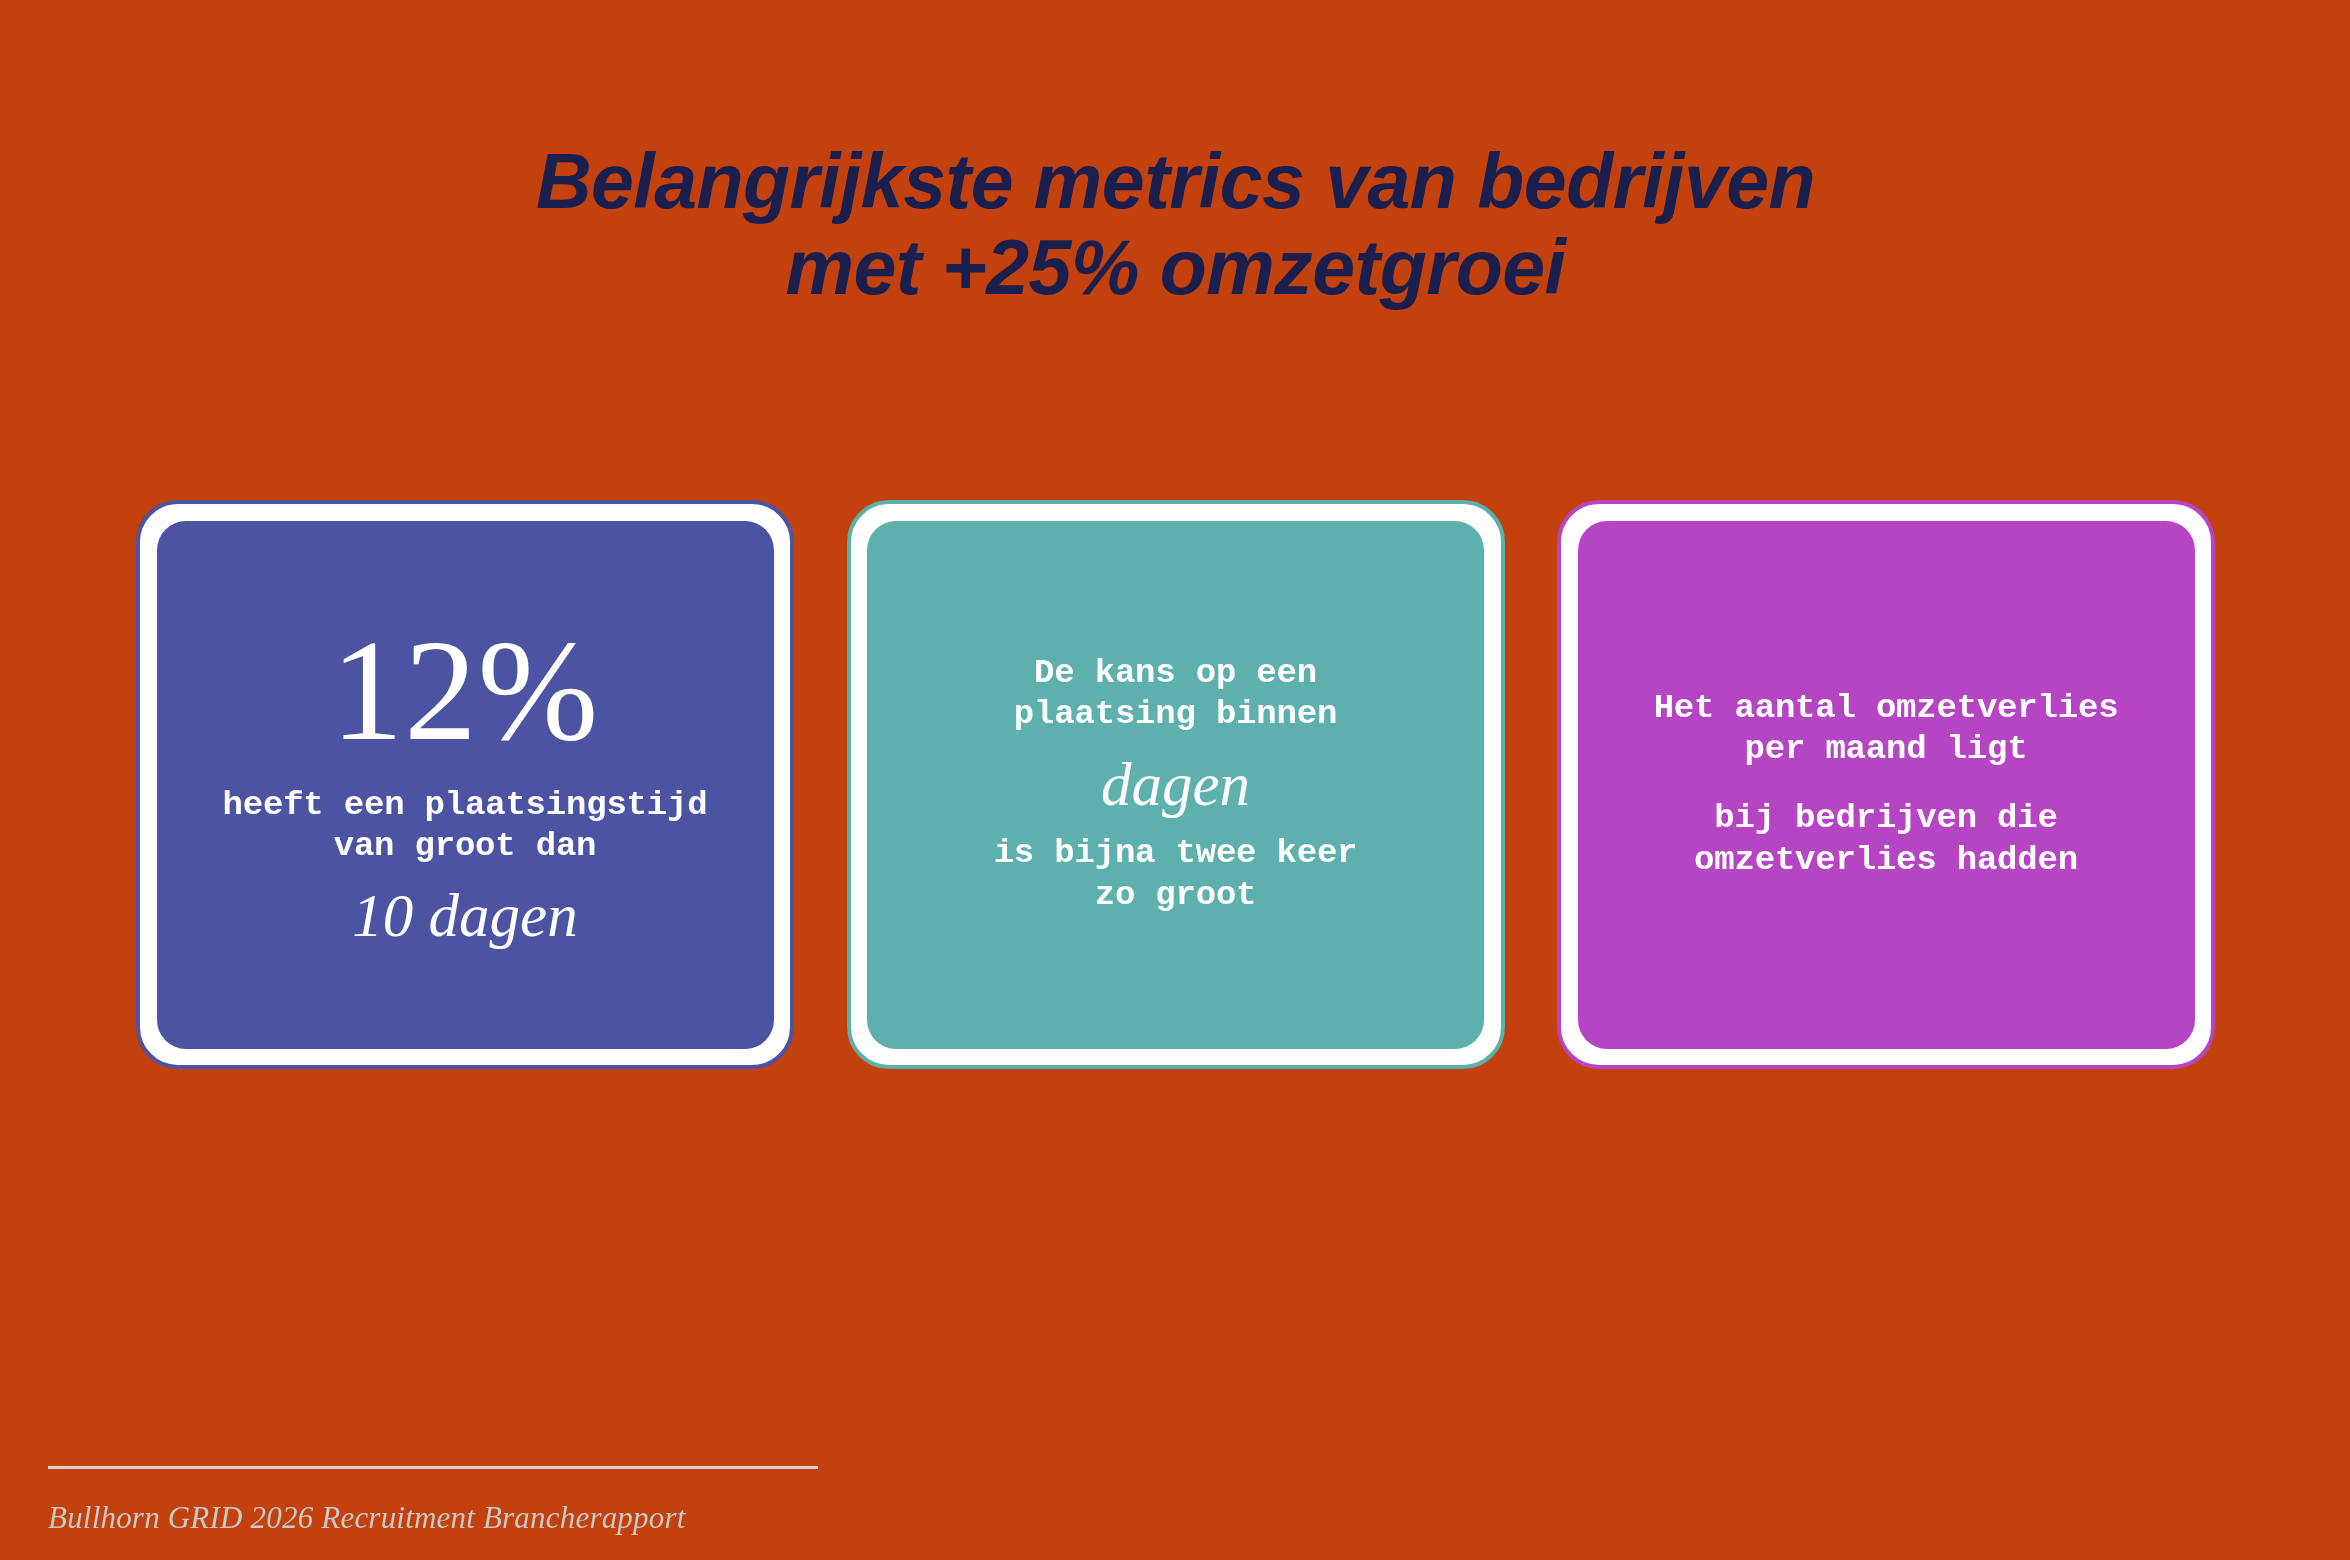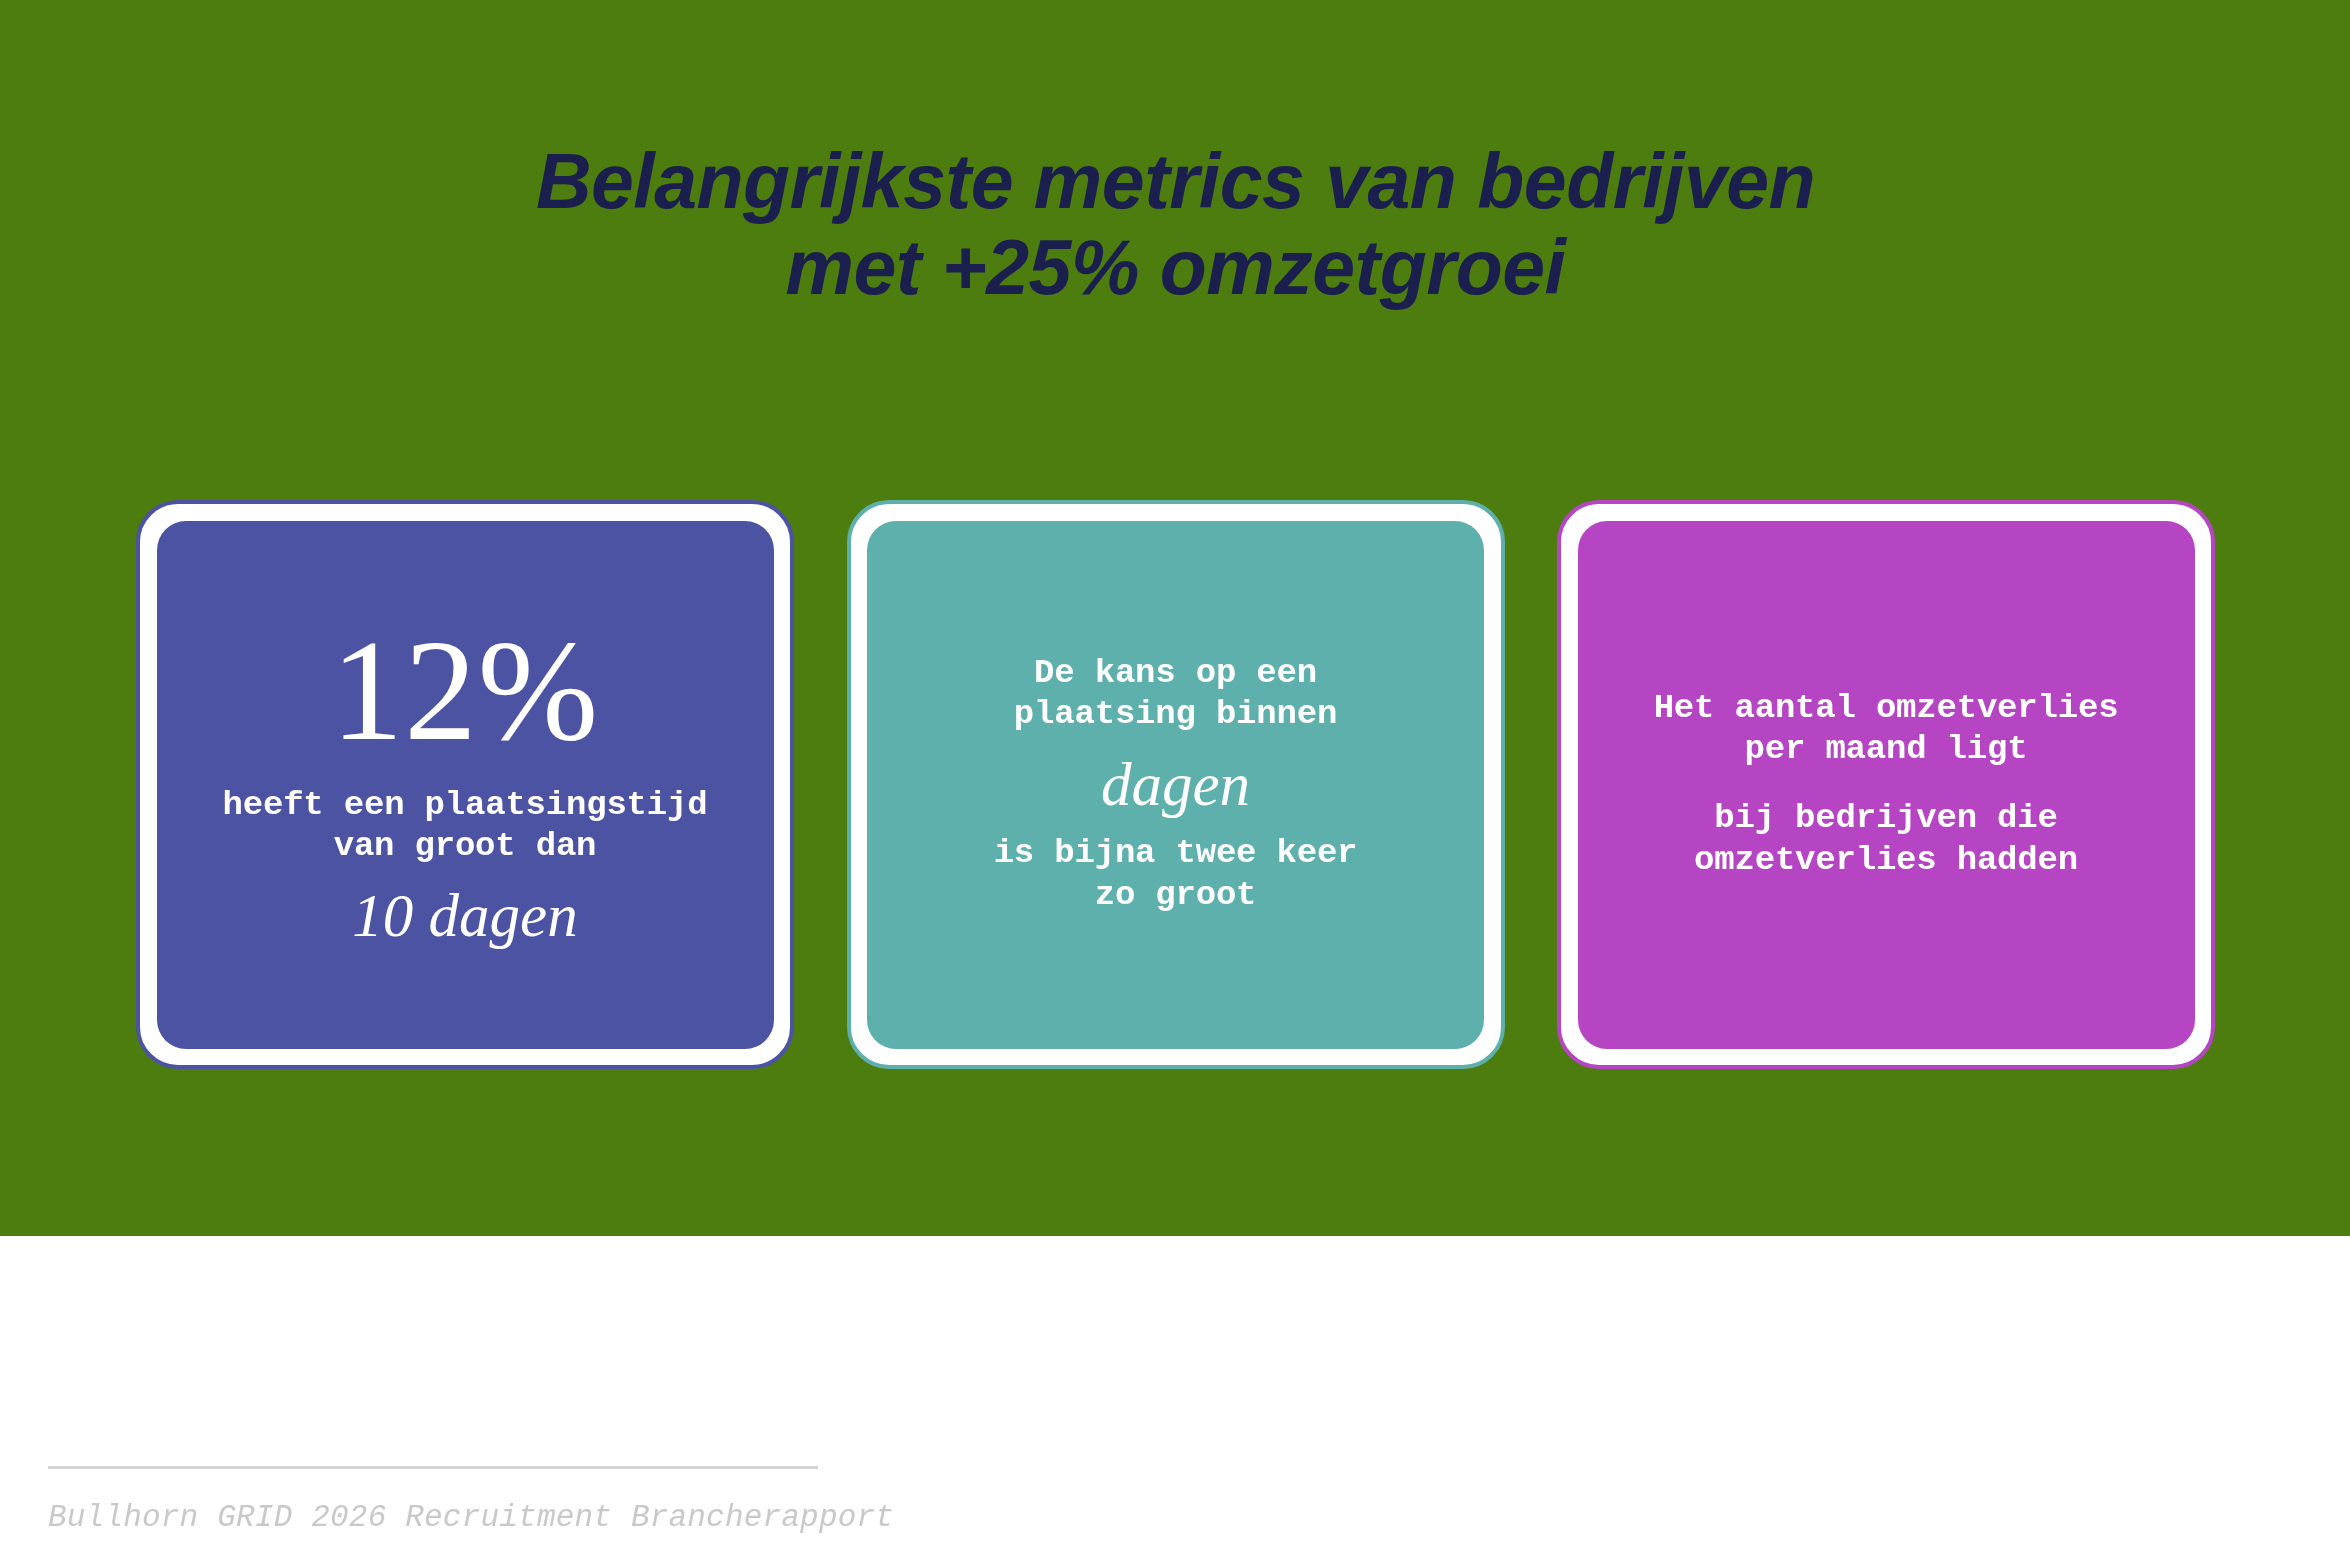--- a/index.html
+++ b/index.html
@@ -8,22 +8,22 @@
     width: 2351px;
     height: 1560px;
     background: #ffffff;
     font-family: "Liberation Sans", sans-serif;
     overflow: hidden;
   }
 
   .slide {
     position: relative;
     width: 2351px;
-    height: 1236px;
-    background: #4d7c0f;
+    height: 1560px;
+    background: #c2410c;
   }
 
   
   .title-block {
     position: absolute;
     top: 138px;
     left: 0;
     width: 2351px;
     text-align: center;
   }
@@ -122,21 +122,21 @@
     width: 771px;
   }
   .footer-divider {
     width: 770px;
     height: 2.8px;
     background: #d5d5d5;
   }
   .footer-text {
     margin-top: 31px;
     color: #c9c9c9;
-    font-family: Liberation Mono, monospace;
+    font-family: Liberation Serif, serif;
     font-style: italic;
     font-size: 31px;
     letter-spacing: 0.2px;
     white-space: nowrap;
   }
 </style>
 </head>
 <body>
 
 <div class="slide">

